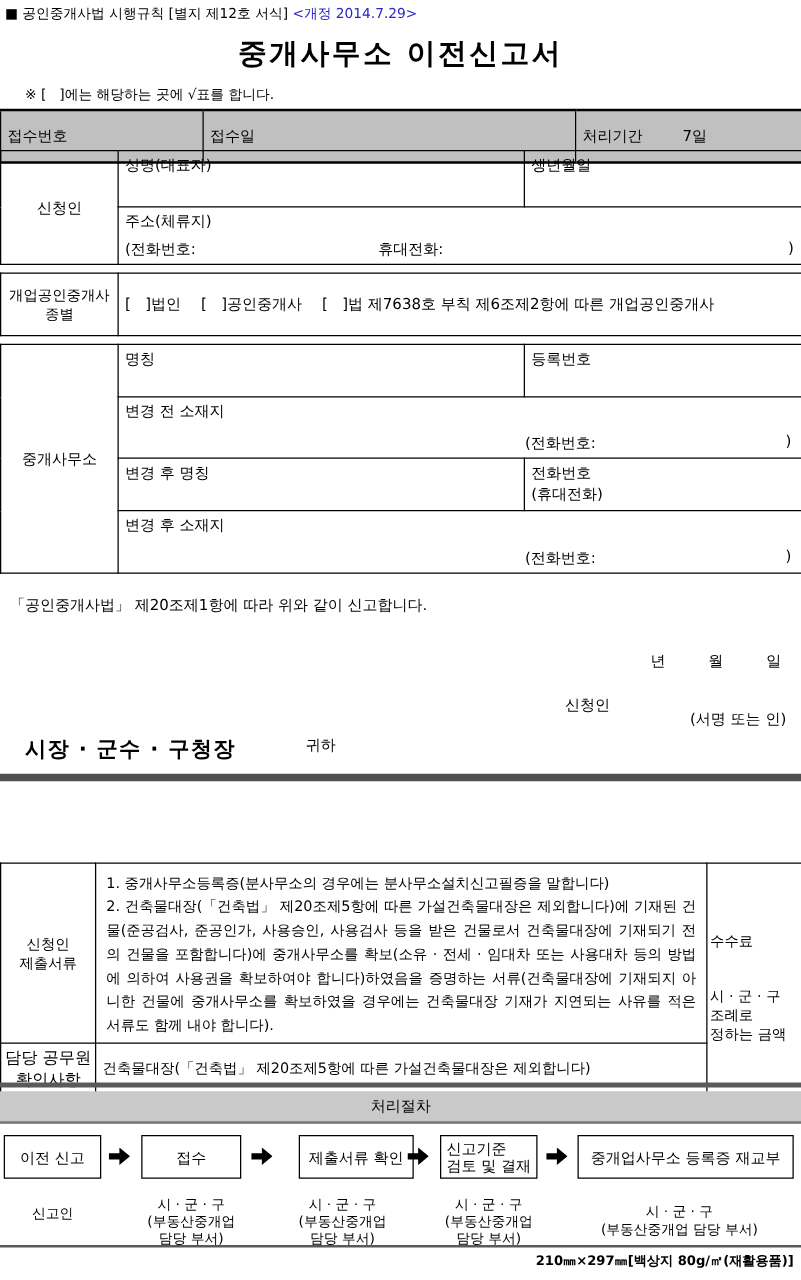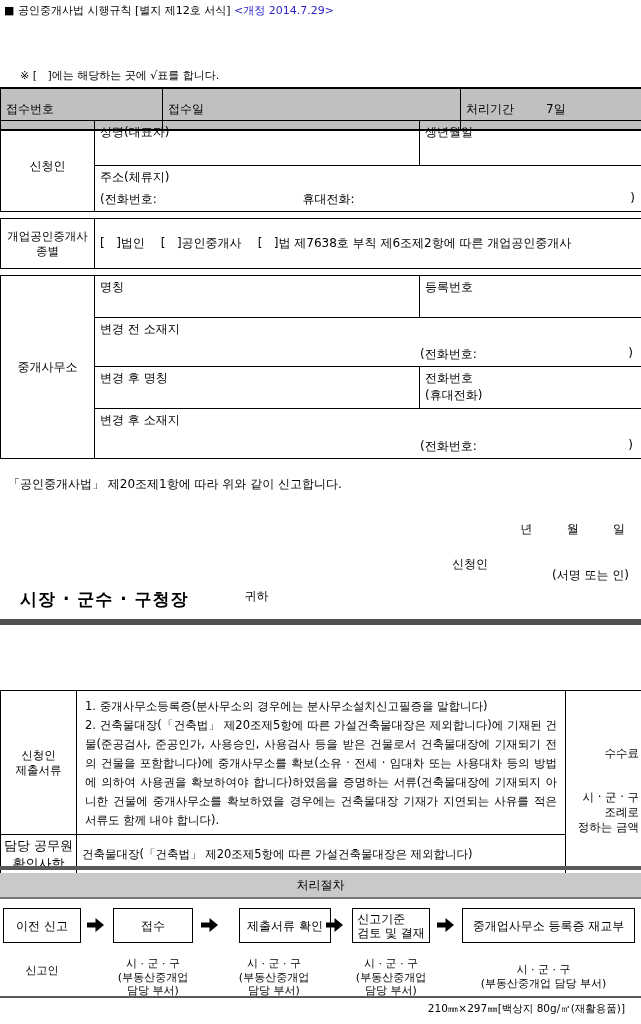--- a/index.html
+++ b/index.html
@@ -49,21 +49,21 @@
 
   .thick-bar { position:absolute; left:0; width:641px; background:#4f4f4f; }
   .bar1 { top:619px; height:6px; }
   .bar2 { top:866px; height:4px; background:#5a5a5a; }
   .bar3 { top:996px; height:2px; background:#5a5a5a; }
 
   .attach-tbl { position:absolute; top:690px; left:0; }
   .attach-tbl .items { font-size:11.5px; line-height:19px; text-align:justify; padding:6px 8px 4px 8px; }
   .attach-tbl .items p { text-indent:0; }
   .attach-tbl .items p + p { margin-top:0; }
-  .fee-cell { text-align:right; vertical-align:middle; font-size:11.5px;
+  .fee-cell { text-align:left; vertical-align:middle; font-size:11.5px;
               white-space:pre-line; line-height:15px; padding:2px; }
   .fee-label { display:block; margin-bottom:14px; }
   .h135 { height:135px; } .h40 { height:40px; }
   .official-text { vertical-align:middle; font-size:11.5px; }
 
   .proc-header { position:absolute; top:873px; left:0; width:641px; height:26px;
                  background:#c9c9c9; border-bottom:2px solid #777;
                  display:flex; align-items:center; justify-content:center; font-size:12px; }
 
   .flow-box { position:absolute; top:908px; height:35px; border:1px solid #000;
@@ -80,29 +80,30 @@
   .flow-arrow svg { display:block; }
 
   .actor { position:absolute; top:957px; text-align:center; font-size:11px;
            line-height:13.5px; white-space:pre-line; }
   .ac1 { left:3px;   width:78px;  top:964px; }
   .ac2 { left:98px;  width:110px; }
   .ac3 { left:219px; width:110px; }
   .ac4 { left:336px; width:110px; }
   .ac5 { left:446px; width:195px; top:963px; }
 
-  .footer-note { position:absolute; top:1002px; right:16px; font-size:10.5px; }
+  .footer-note { position:absolute; top:1002px; right:6px; font-size:10.5px;font-weight:bold; }
 </style>
 </head>
 <body>
 
 <div class="page">
 
   <div class="notice"><span>■ 공인중개사법 시행규칙 [별지 제12호 서식] </span><span class="rev">&lt;개정 2014.7.29&gt;</span></div>
 
+  <div class="doc-title">중개사무소 이전신고서</div>
 
   <div class="check-note">※ [   ]에는 해당하는 곳에 √표를 합니다.</div>
 
   <table class="receipt-tbl">
     <colgroup>
         <col style="width:162px">
         <col style="width:298px">
         <col style="width:181px">
       </colgroup>
     <tbody>

